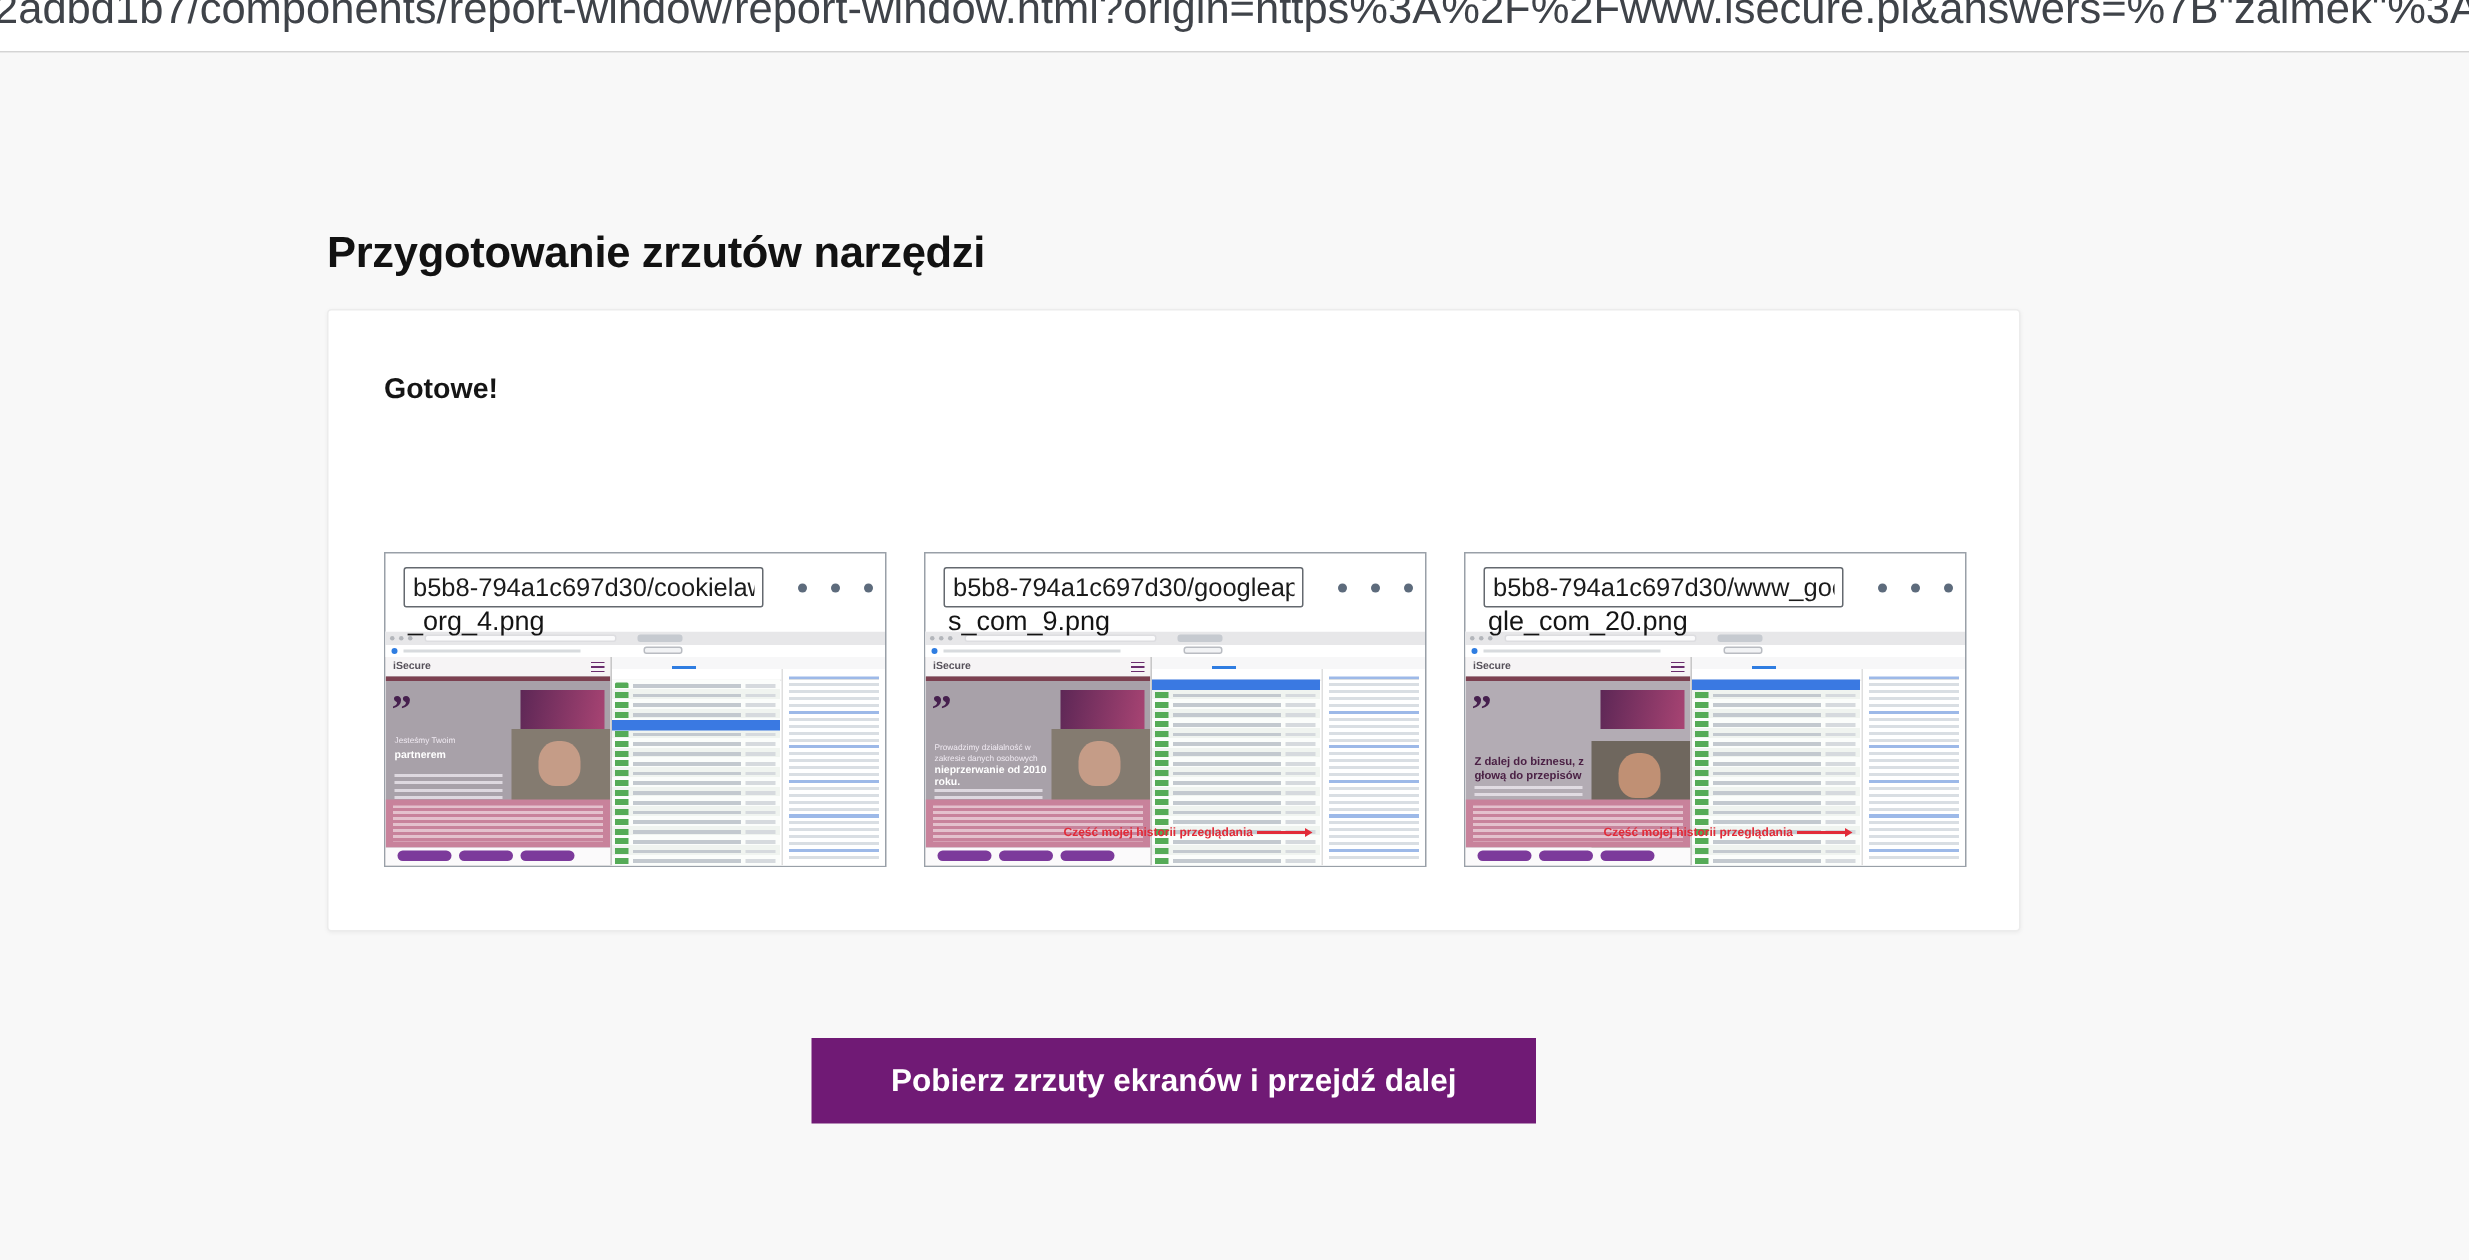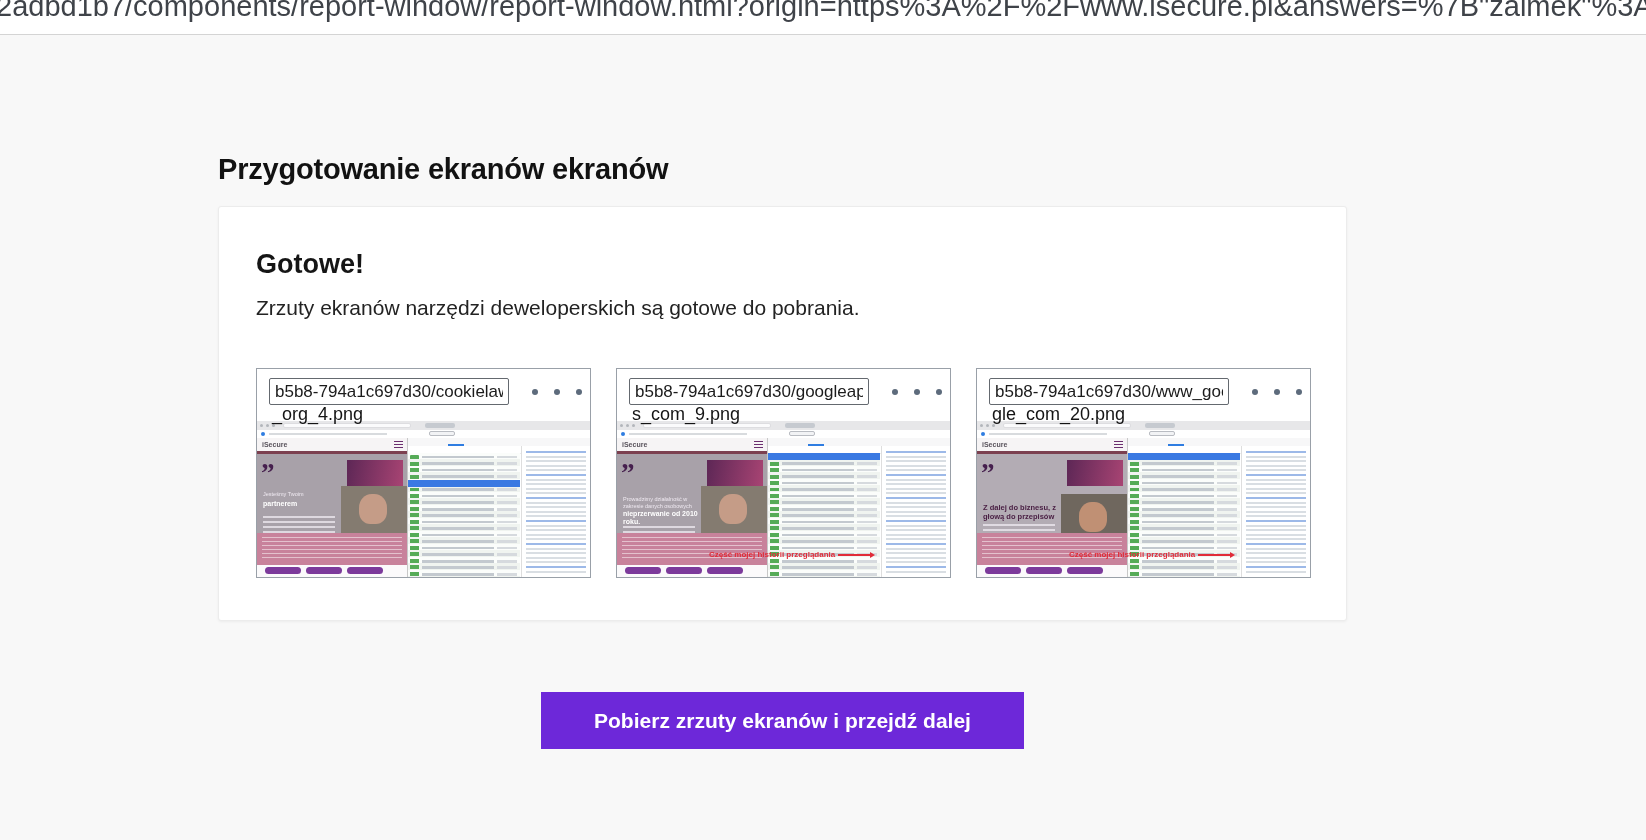--- a/index.html
+++ b/index.html
@@ -27,21 +27,21 @@
     font-size:29px;font-weight:700;color:#121212;letter-spacing:-0.2px;
   }
 
   .card{
     position:absolute;top:206px;left:0;width:1129px;height:415px;
     background:#ffffff;border:1px solid #ececec;border-radius:3px;
     box-shadow:0 1px 3px rgba(0,0,0,0.05);box-sizing:border-box;
   }
   .status-heading{
     position:absolute;top:42px;left:37px;
-    font-size:27px;font-weight:700;color:#151515;
+    font-size:19px;font-weight:700;color:#151515;
   }
   .status-text{
     position:absolute;top:89px;left:37px;
     font-size:21px;font-weight:400;color:#232323;
   }
 
   
   .tiles{position:absolute;top:161px;left:37px;display:flex;gap:25px;}
   .tile{
     position:relative;width:335px;height:210px;box-sizing:border-box;
@@ -130,39 +130,38 @@
   .tile:nth-child(2) .site-big{top:56px;}
   .tile:nth-child(3) .site{background:#b3acb4;}
   .tile:nth-child(3) .site-big{color:#4b2145;top:50px;font-size:7.5px;}
   .tile:nth-child(3) .photo{top:40px;height:72px;background:#6f675e;}
   .tile:nth-child(3) .face{background:#c09074;}
   .site-small:empty,.site-caption:empty{display:none;}
 
   
   .download-btn{
     position:absolute;top:692px;left:323px;width:483px;height:57px;
-    background:#6d28d9;color:#ffffff;border:none;cursor:pointer;
+    background:#701a75;color:#ffffff;border:none;cursor:pointer;
     font-family:"Liberation Sans", sans-serif;font-size:21px;font-weight:700;
     display:flex;align-items:center;justify-content:center;
   }
 </style>
 </head>
 <body>
 
 <div class="top-strip">
   <div class="url-text">2adbd1b7/components/report-window/report-window.html?origin=https%3A%2F%2Fwww.isecure.pl&amp;answers=%7B"zaimek"%3A0%2C"user_role"%</div>
 </div>
 
 <div class="content">
 
-  <h1 class="page-title">Przygotowanie ekranów ekranów</h1>
+  <h1 class="page-title">Przygotowanie zrzutów narzędzi</h1>
 
   <div class="card">
     <div class="status-heading">Gotowe!</div>
-    <div class="status-text">Zrzuty ekranów narzędzi deweloperskich są gotowe do pobrania.</div>
 
     <div class="tiles">
 
       <div class="tile">
         <input class="tile-name-input" readonly="" value="b5b8-794a1c697d30/cookielaw" style="">
         <div class="tile-menu">
           <span class="dot"></span>
           <span class="dot"></span>
           <span class="dot"></span>
         </div>

